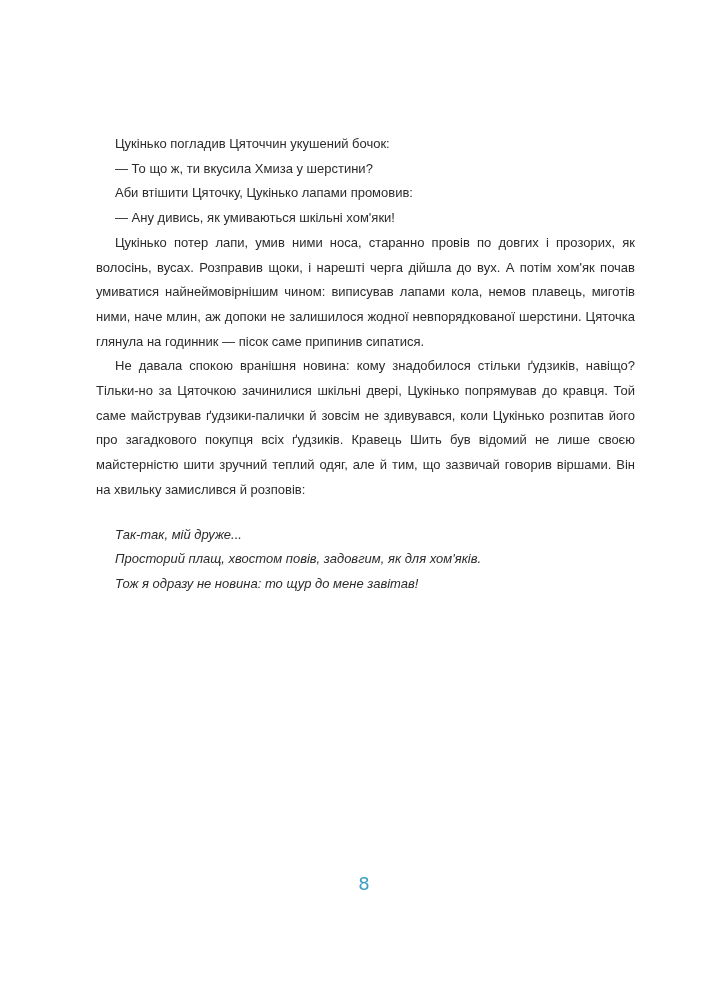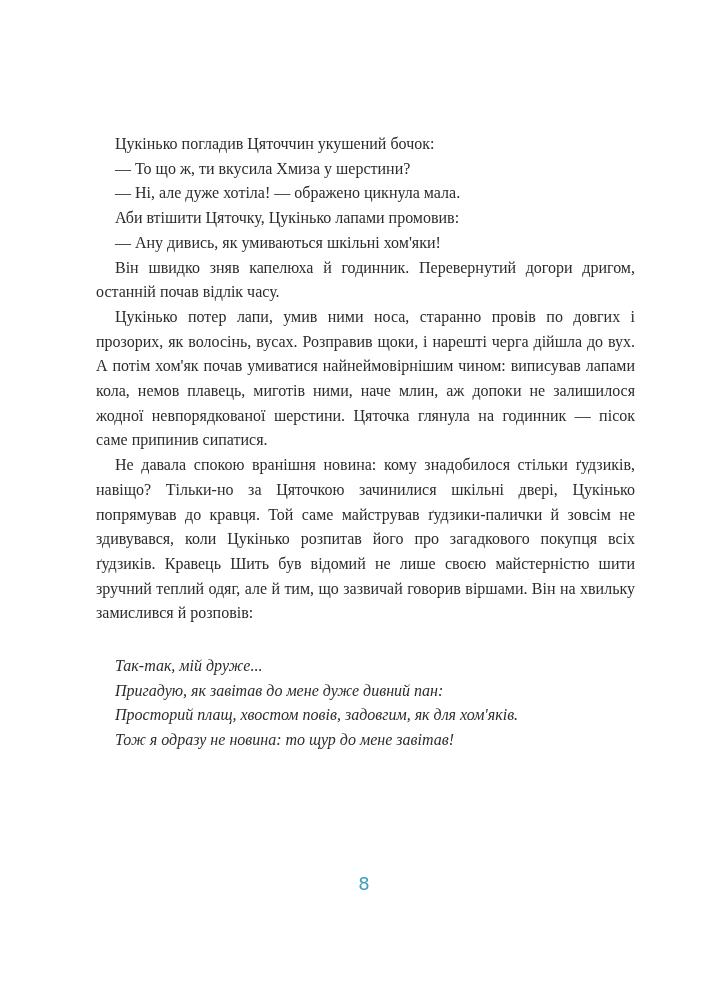--- a/index.html
+++ b/index.html
@@ -1,45 +1,42 @@
 <!DOCTYPE html>
 <html><head>
   <meta charset="utf-8">
   <style>
     html, body { margin: 0; padding: 0; background: #ffffff; }
     body { width: 728px; height: 1000px; position: relative; overflow: hidden; }
     .page {
       position: absolute; left: 96px; top: 132px; width: 539px;
-      font-family: Liberation Serif, serif;
-      font-size: 16px; line-height: 24.7px; color: #2b2b2b;
+      font-family: Liberation Sans, sans-serif;
+      font-size: 13px; line-height: 24.7px; color: #2b2b2b;
       text-align: justify;
     }
     .p { text-indent: 19px; margin: 0; }
     .p.last-left { text-align-last: left; }
-    .verse { margin-top: 28px; font-style: italic; }
+    .verse { margin-top: 20px; font-style: italic; }
     .verse .v { margin: 0; text-indent: 19px; text-align: left; }
     .pagenum {
       position: absolute; left: 0; width: 728px; top: 873px; text-align: center;
       font-family: "DejaVu Sans", sans-serif; font-size: 18px; color: #3a9ec2;
     }
   </style>
 </head>
 <body>
 
 <div class="page">
   <p class="p last-left">Цукінько погладив Цяточчин укушений бочок:</p>
   <p class="p last-left">— То що ж, ти вкусила Хмиза у шерстини?</p>
-  <p class="p last-left">— Ні, але дуже хотіла! — ображено цикнула мала.</p>
   <p class="p last-left">Аби втішити Цяточку, Цукінько лапами промовив:</p>
   <p class="p last-left">— Ану дивись, як умиваються шкільні хом'яки!</p>
-  <p class="p last-left">Він швидко зняв капелюха й годинник. Перевернутий догори дригом, останній почав відлік часу.</p>
   <p class="p last-left">Цукінько потер лапи, умив ними носа, старанно провів по довгих і прозорих, як волосінь, вусах. Розправив щоки, і нарешті черга дійшла до вух. А потім хом'як почав умиватися найнеймовірнішим чином: виписував лапами кола, немов плавець, миготів ними, наче млин, аж допоки не залишилося жодної невпорядкованої шерстини. Цяточка глянула на годинник — пісок саме припинив сипатися.</p>
   <p class="p last-left">Не давала спокою вранішня новина: кому знадобилося стільки ґудзиків, навіщо? Тільки-но за Цяточкою зачинилися шкільні двері, Цукінько попрямував до кравця. Той саме майстрував ґудзики-палички й зовсім не здивувався, коли Цукінько розпитав його про загадкового покупця всіх ґудзиків. Кравець Шить був відомий не лише своєю майстерністю шити зручний теплий одяг, але й тим, що зазвичай говорив віршами. Він на хвильку замислився й розповів:</p>
 
   <div class="verse">
     <p class="v">Так-так, мій друже...</p>
-    <p class="v">Пригадую, як завітав до мене дуже дивний пан:</p>
     <p class="v">Просторий плащ, хвостом повів, задовгим, як для хом'яків.</p>
     <p class="v">Тож я одразу не новина: то щур до мене завітав!</p>
   </div>
 </div>
 
 <div class="pagenum">8</div>
 
 </body></html>

